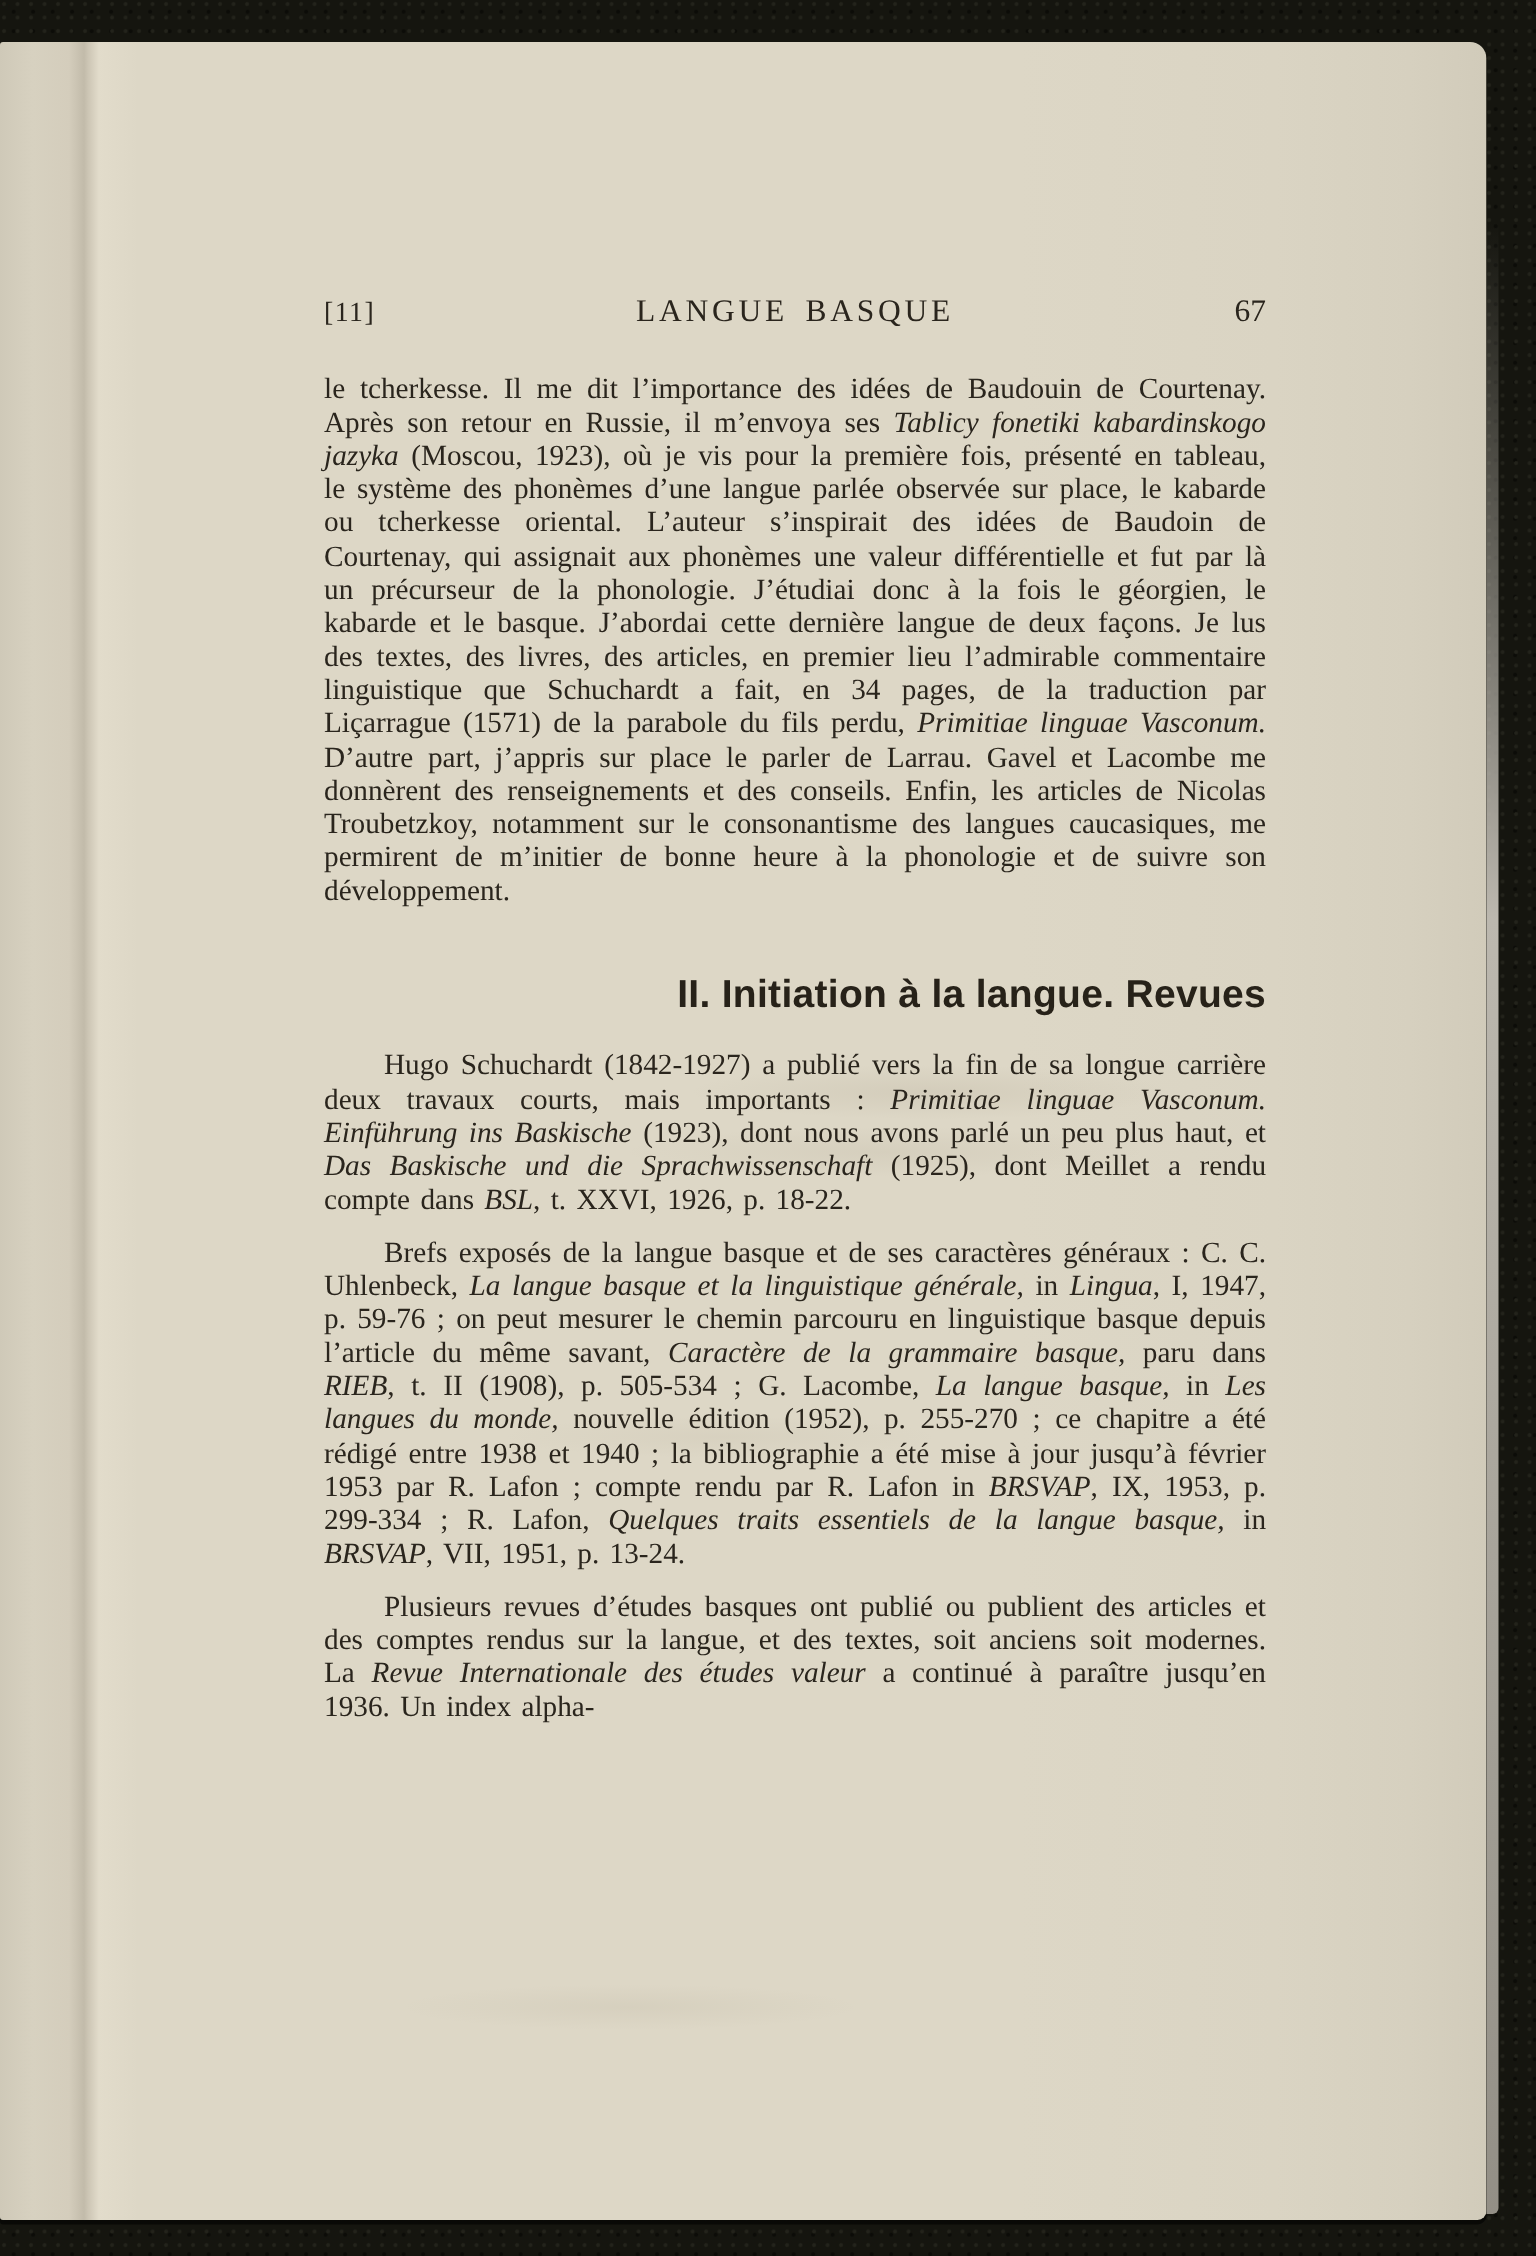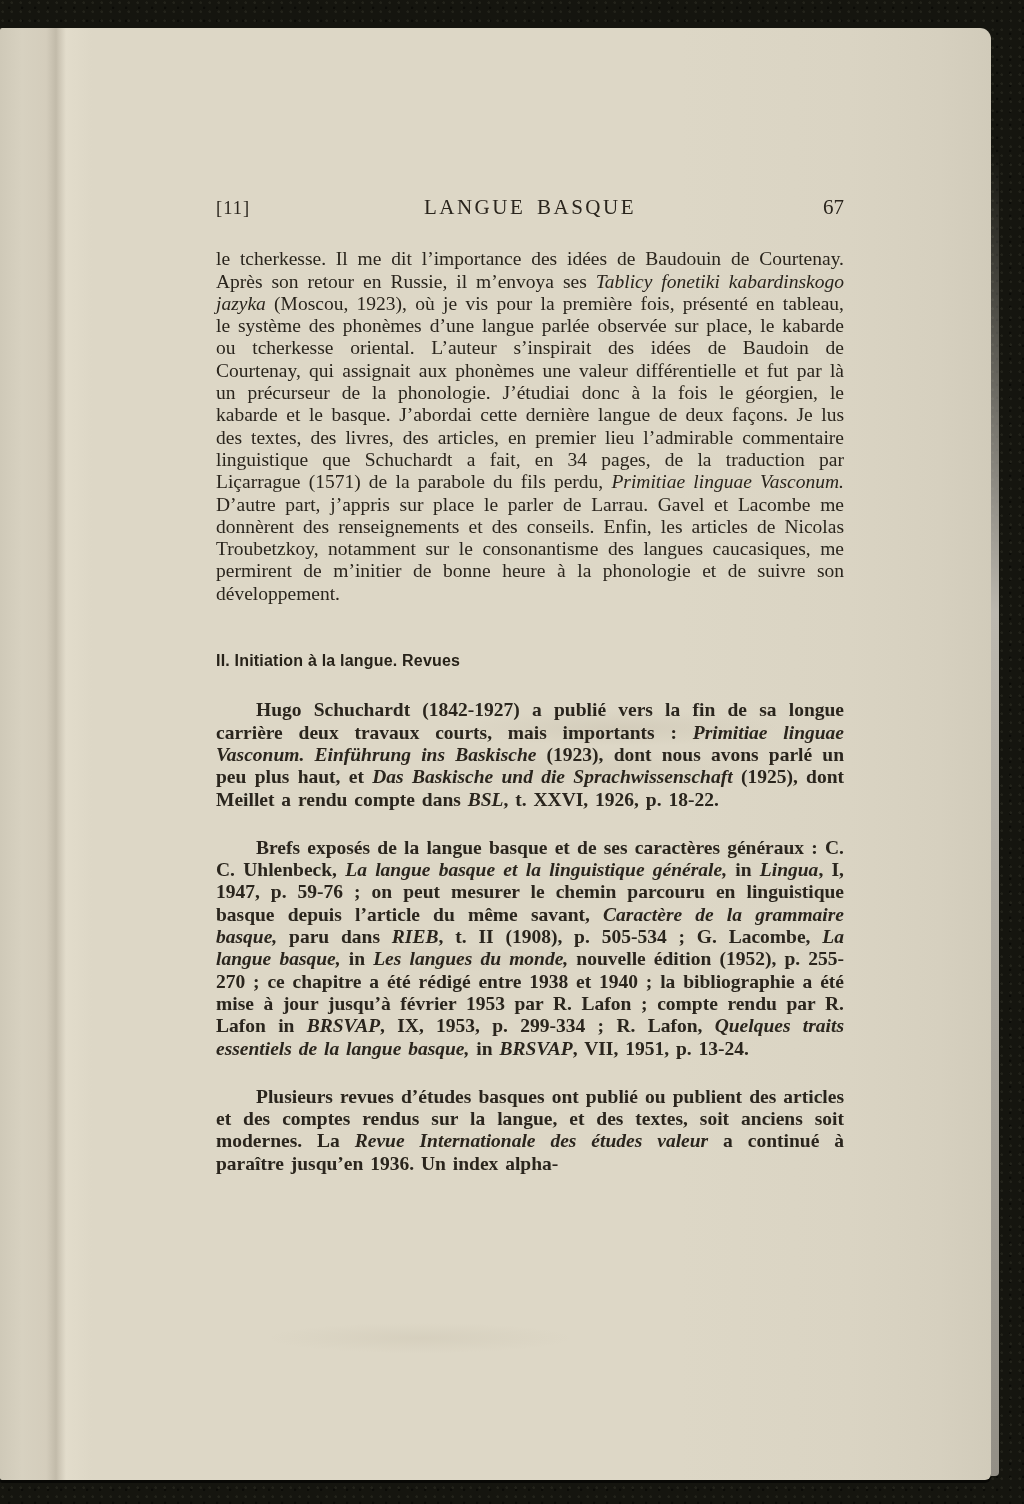--- a/index.html
+++ b/index.html
@@ -54,30 +54,30 @@
     font-size:18.5px;
     gap:40px;
   }
   .header .bracket { justify-self:start; letter-spacing:1px; }
   .header .title  { justify-self:center; font-size:21px; letter-spacing:2.5px; word-spacing:4px; }
   .header .pagenum{ justify-self:end; font-size:21px; }
   p.body {
     text-align:justify;
     word-spacing:2px;
   }
-  p.body + p.body { margin-top:26px; }
-  p.indent { text-indent:40px;font-weight:bold; }
+  p.body + p.body { margin-top:13px; }
+  p.indent { text-indent:40px; }
   p.body em { font-style:italic; }
   h2.section {
     margin-top:45px;
     margin-bottom:27px;
-    text-align:left;
+    text-align:right;
     font-family:"Liberation Sans", "DejaVu Sans", sans-serif;
     font-weight:700;
-    font-size:16px;
+    font-size:26px;
     letter-spacing:.2px;
     color:#272219;
   }
 </style>
 </head>
 <body>
 
 <div class="page">
   <div class="page-stack-edge"></div>
 

